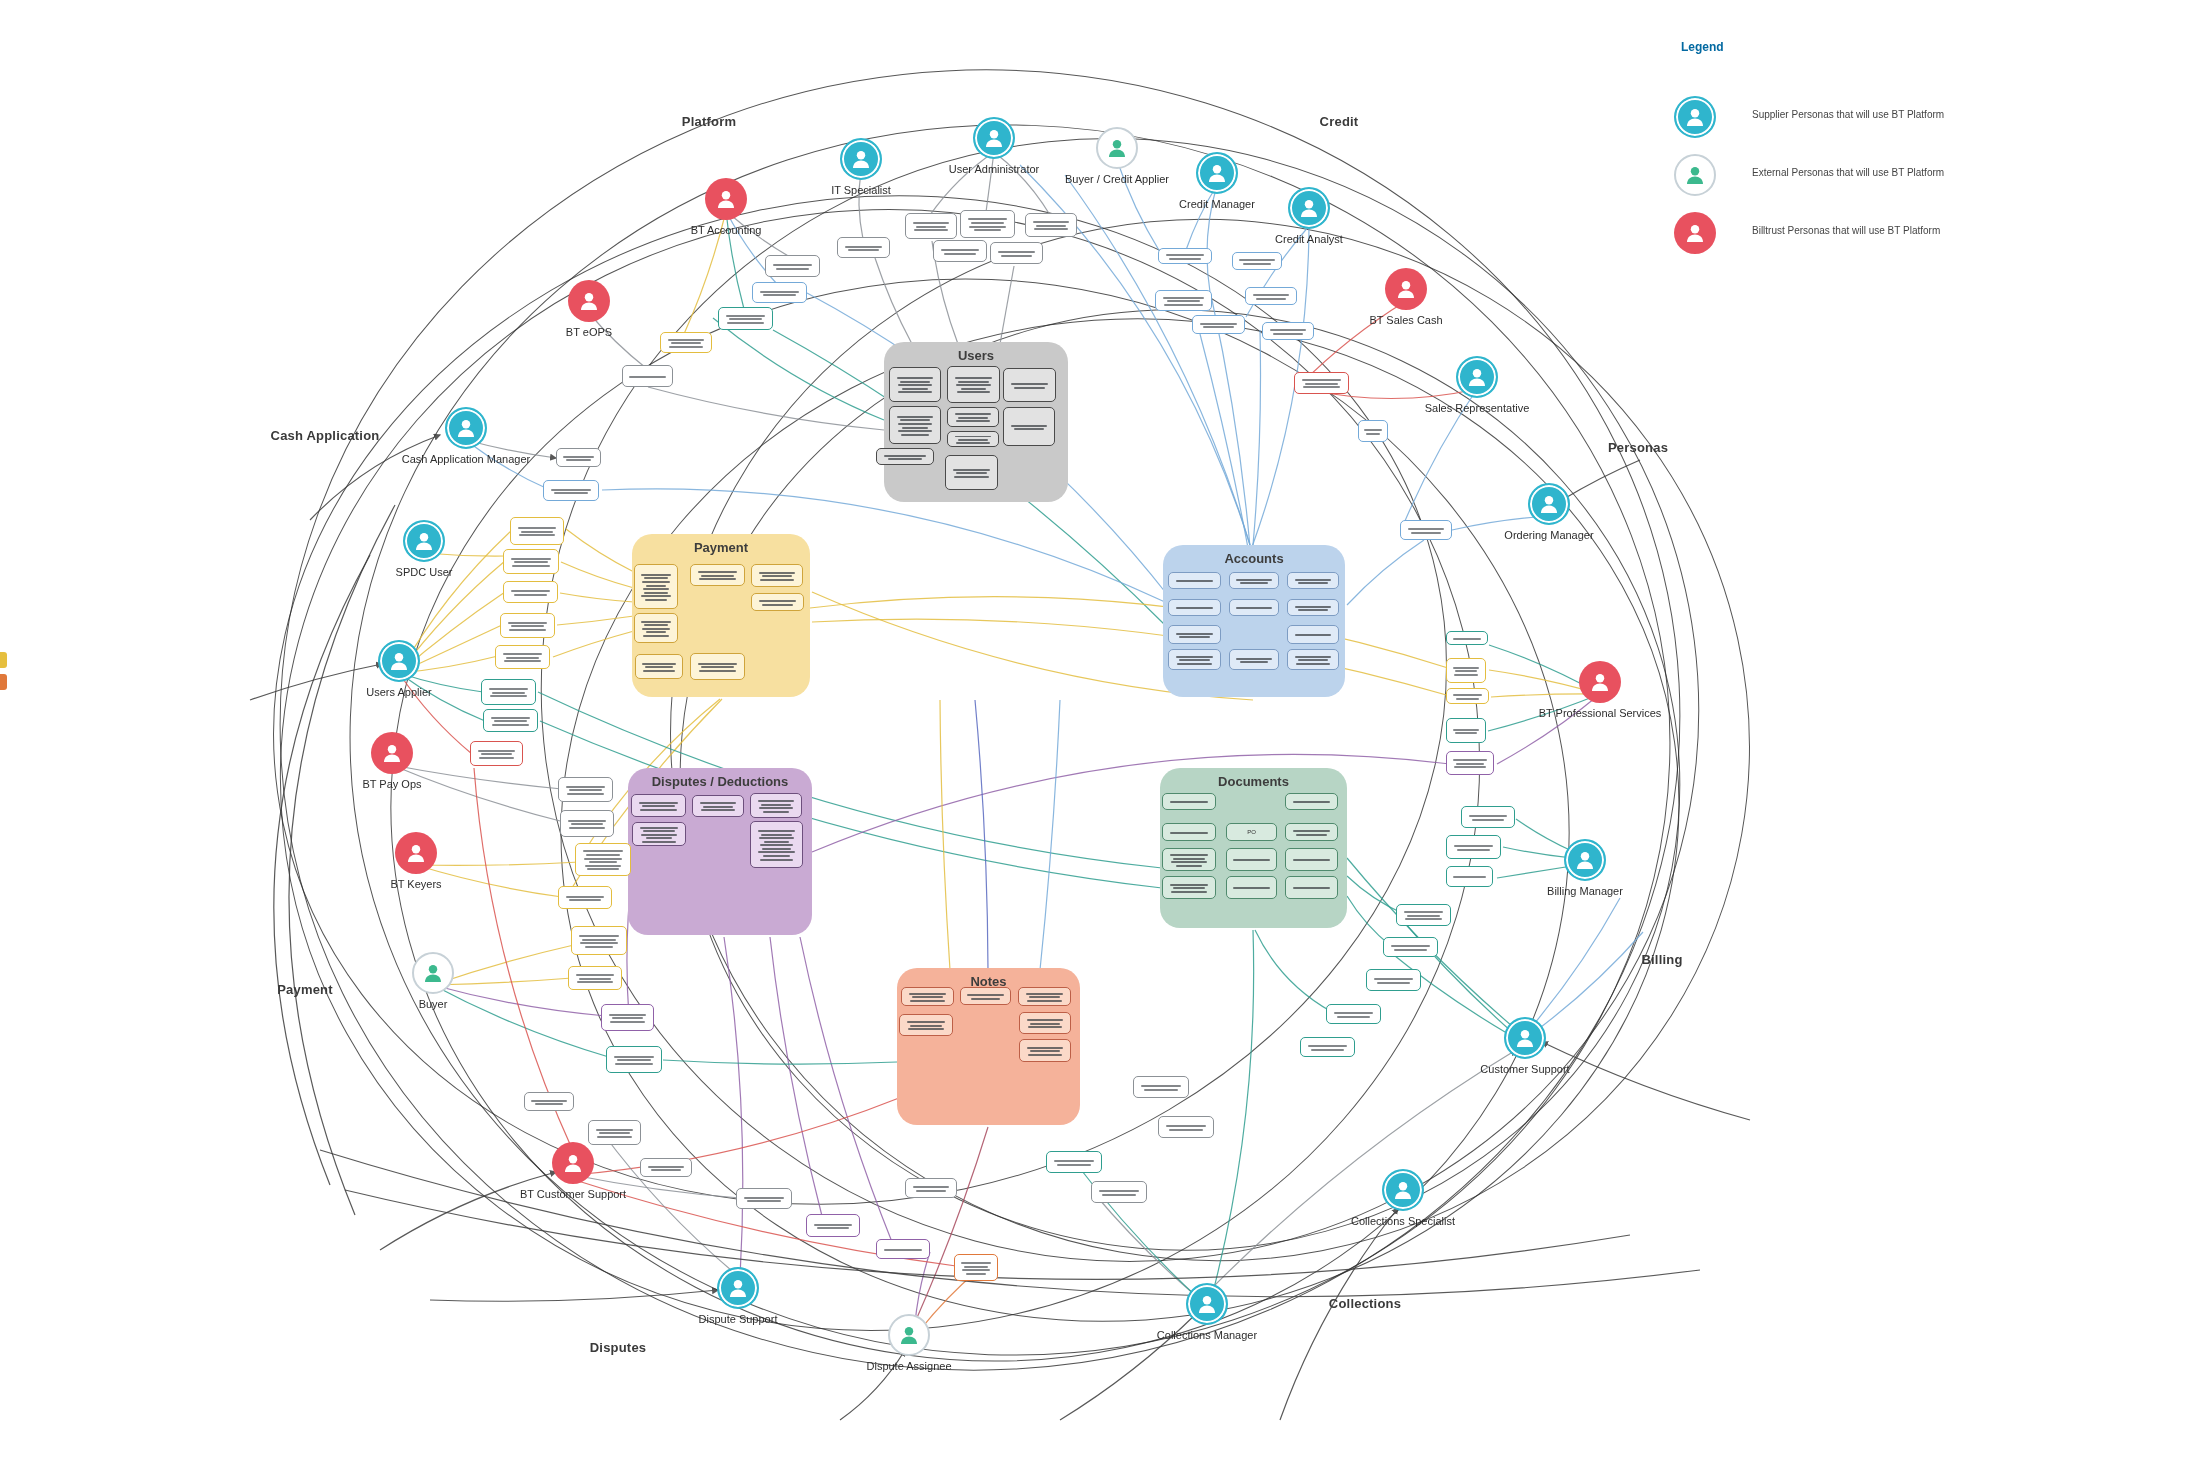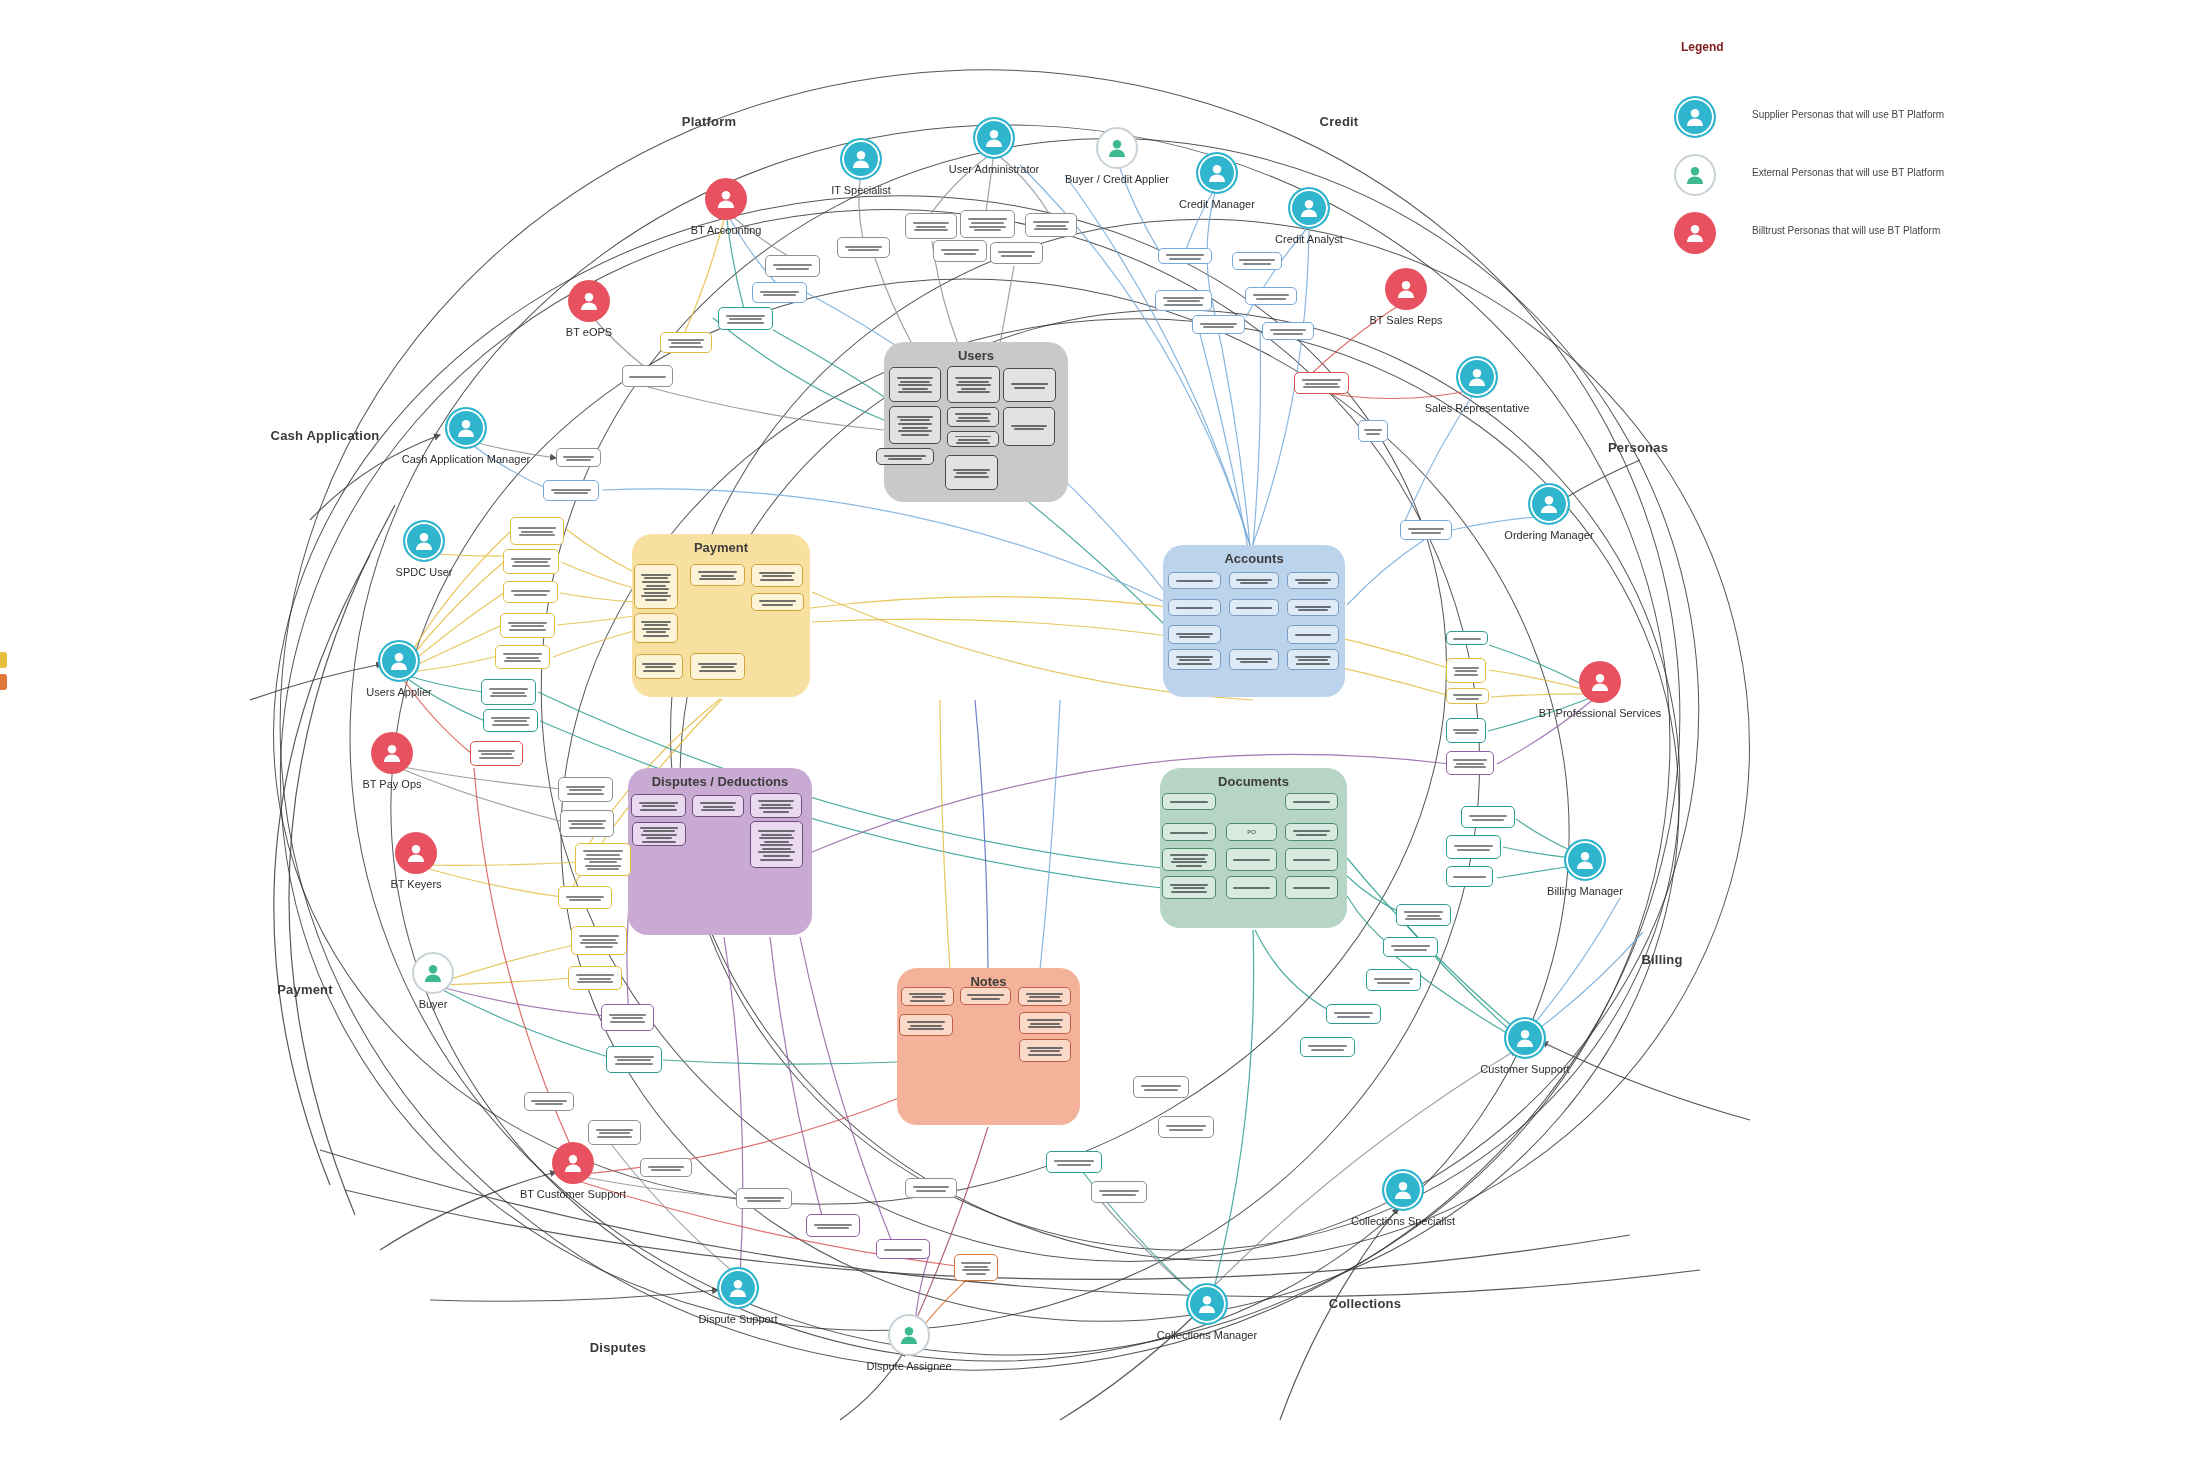--- a/index.html
+++ b/index.html
@@ -21,21 +21,21 @@
   .cluster{position:absolute;border-radius:20px;}
   .cluster-title{position:absolute;width:100%;text-align:center;top:6px;font-size:13px;
                  font-weight:700;color:#3d3d3d;}
   .cnode,.fnode{position:absolute;border-radius:5px;box-sizing:border-box;display:flex;
                 flex-direction:column;justify-content:center;padding:2px 4px;}
   .fnode{background:#fff;border:1px solid #999;}
   .bar{height:2px;border-radius:1px;background:#3f4347;opacity:.72;margin:1.6px auto 0;}
   .nlabel{font-size:6px;line-height:7px;text-align:center;color:#333;}
   .chip{position:absolute;}
   #legend{position:absolute;}
-  .legend-title{position:absolute;font-size:12px;font-weight:700;color:#7f1d1d;}
+  .legend-title{position:absolute;font-size:12px;font-weight:700;color:#0369a1;}
   .legend-row{position:absolute;}
   .legend-label{position:absolute;left:78px;top:13px;font-size:10px;color:#444;white-space:nowrap;}
 </style>
 </head>
 <body>
 
 <div id="canvas">
   <svg id="edges" width="2192" height="1476">
     <defs>
       <marker id="arr" markerWidth="7" markerHeight="7" refX="5" refY="3" orient="auto">
@@ -771,21 +771,21 @@
         </div>
         <div class="persona-label">BT eOPS</div>
       </div>
       <div class="persona" style="left: 1385px; top: 268px; position: absolute;">
         <div class="persona-icon billtrust">
           <svg viewBox="0 0 24 24" width="26" height="26">
             <circle cx="12" cy="8.6" r="3.9" fill="#ffffff"></circle>
             <path d="M4.6 20.4 c0-4.4 3.3-7 7.4-7 s7.4 2.6 7.4 7 z" fill="#ffffff"></path>
           </svg>
         </div>
-        <div class="persona-label">BT Sales Reps</div>
+        <div class="persona-label">BT Sales Cash</div>
       </div>
       <div class="persona" style="left: 1456px; top: 356px; position: absolute;">
         <div class="persona-icon supplier">
           <svg viewBox="0 0 24 24" width="26" height="26">
             <circle cx="12" cy="8.6" r="3.9" fill="#ffffff"></circle>
             <path d="M4.6 20.4 c0-4.4 3.3-7 7.4-7 s7.4 2.6 7.4 7 z" fill="#ffffff"></path>
           </svg>
         </div>
         <div class="persona-label">Sales Representative</div>
       </div>

